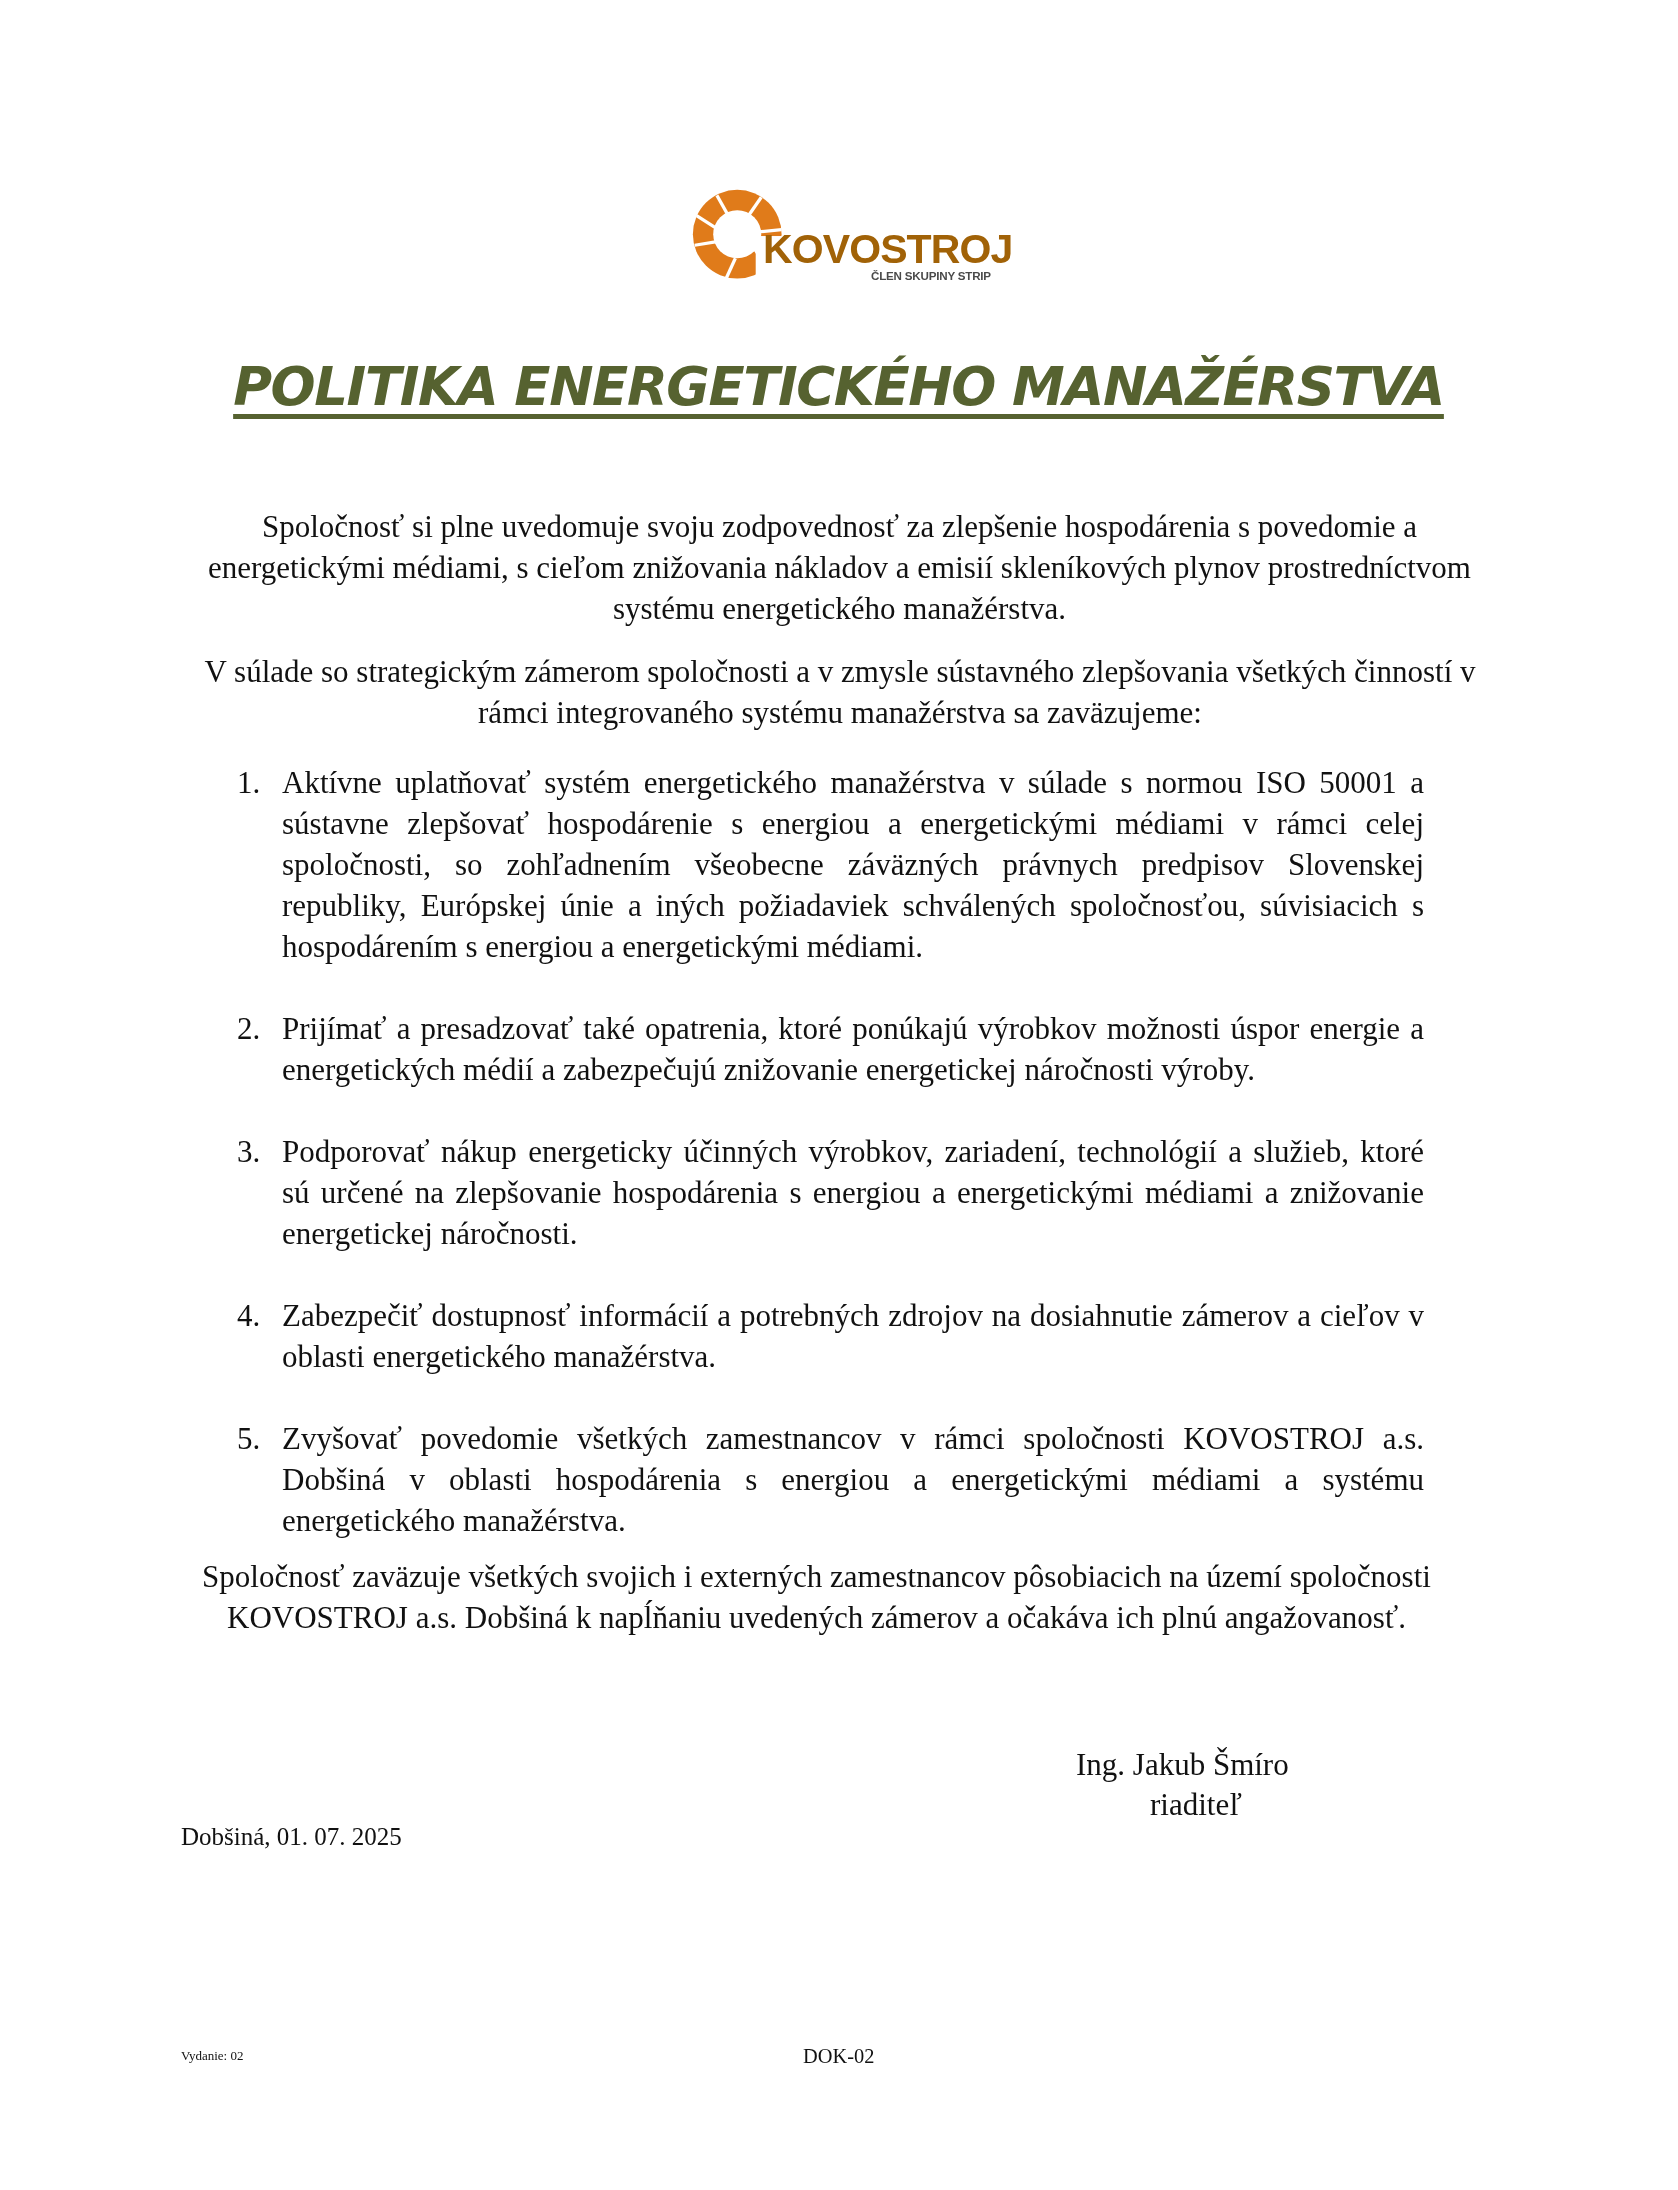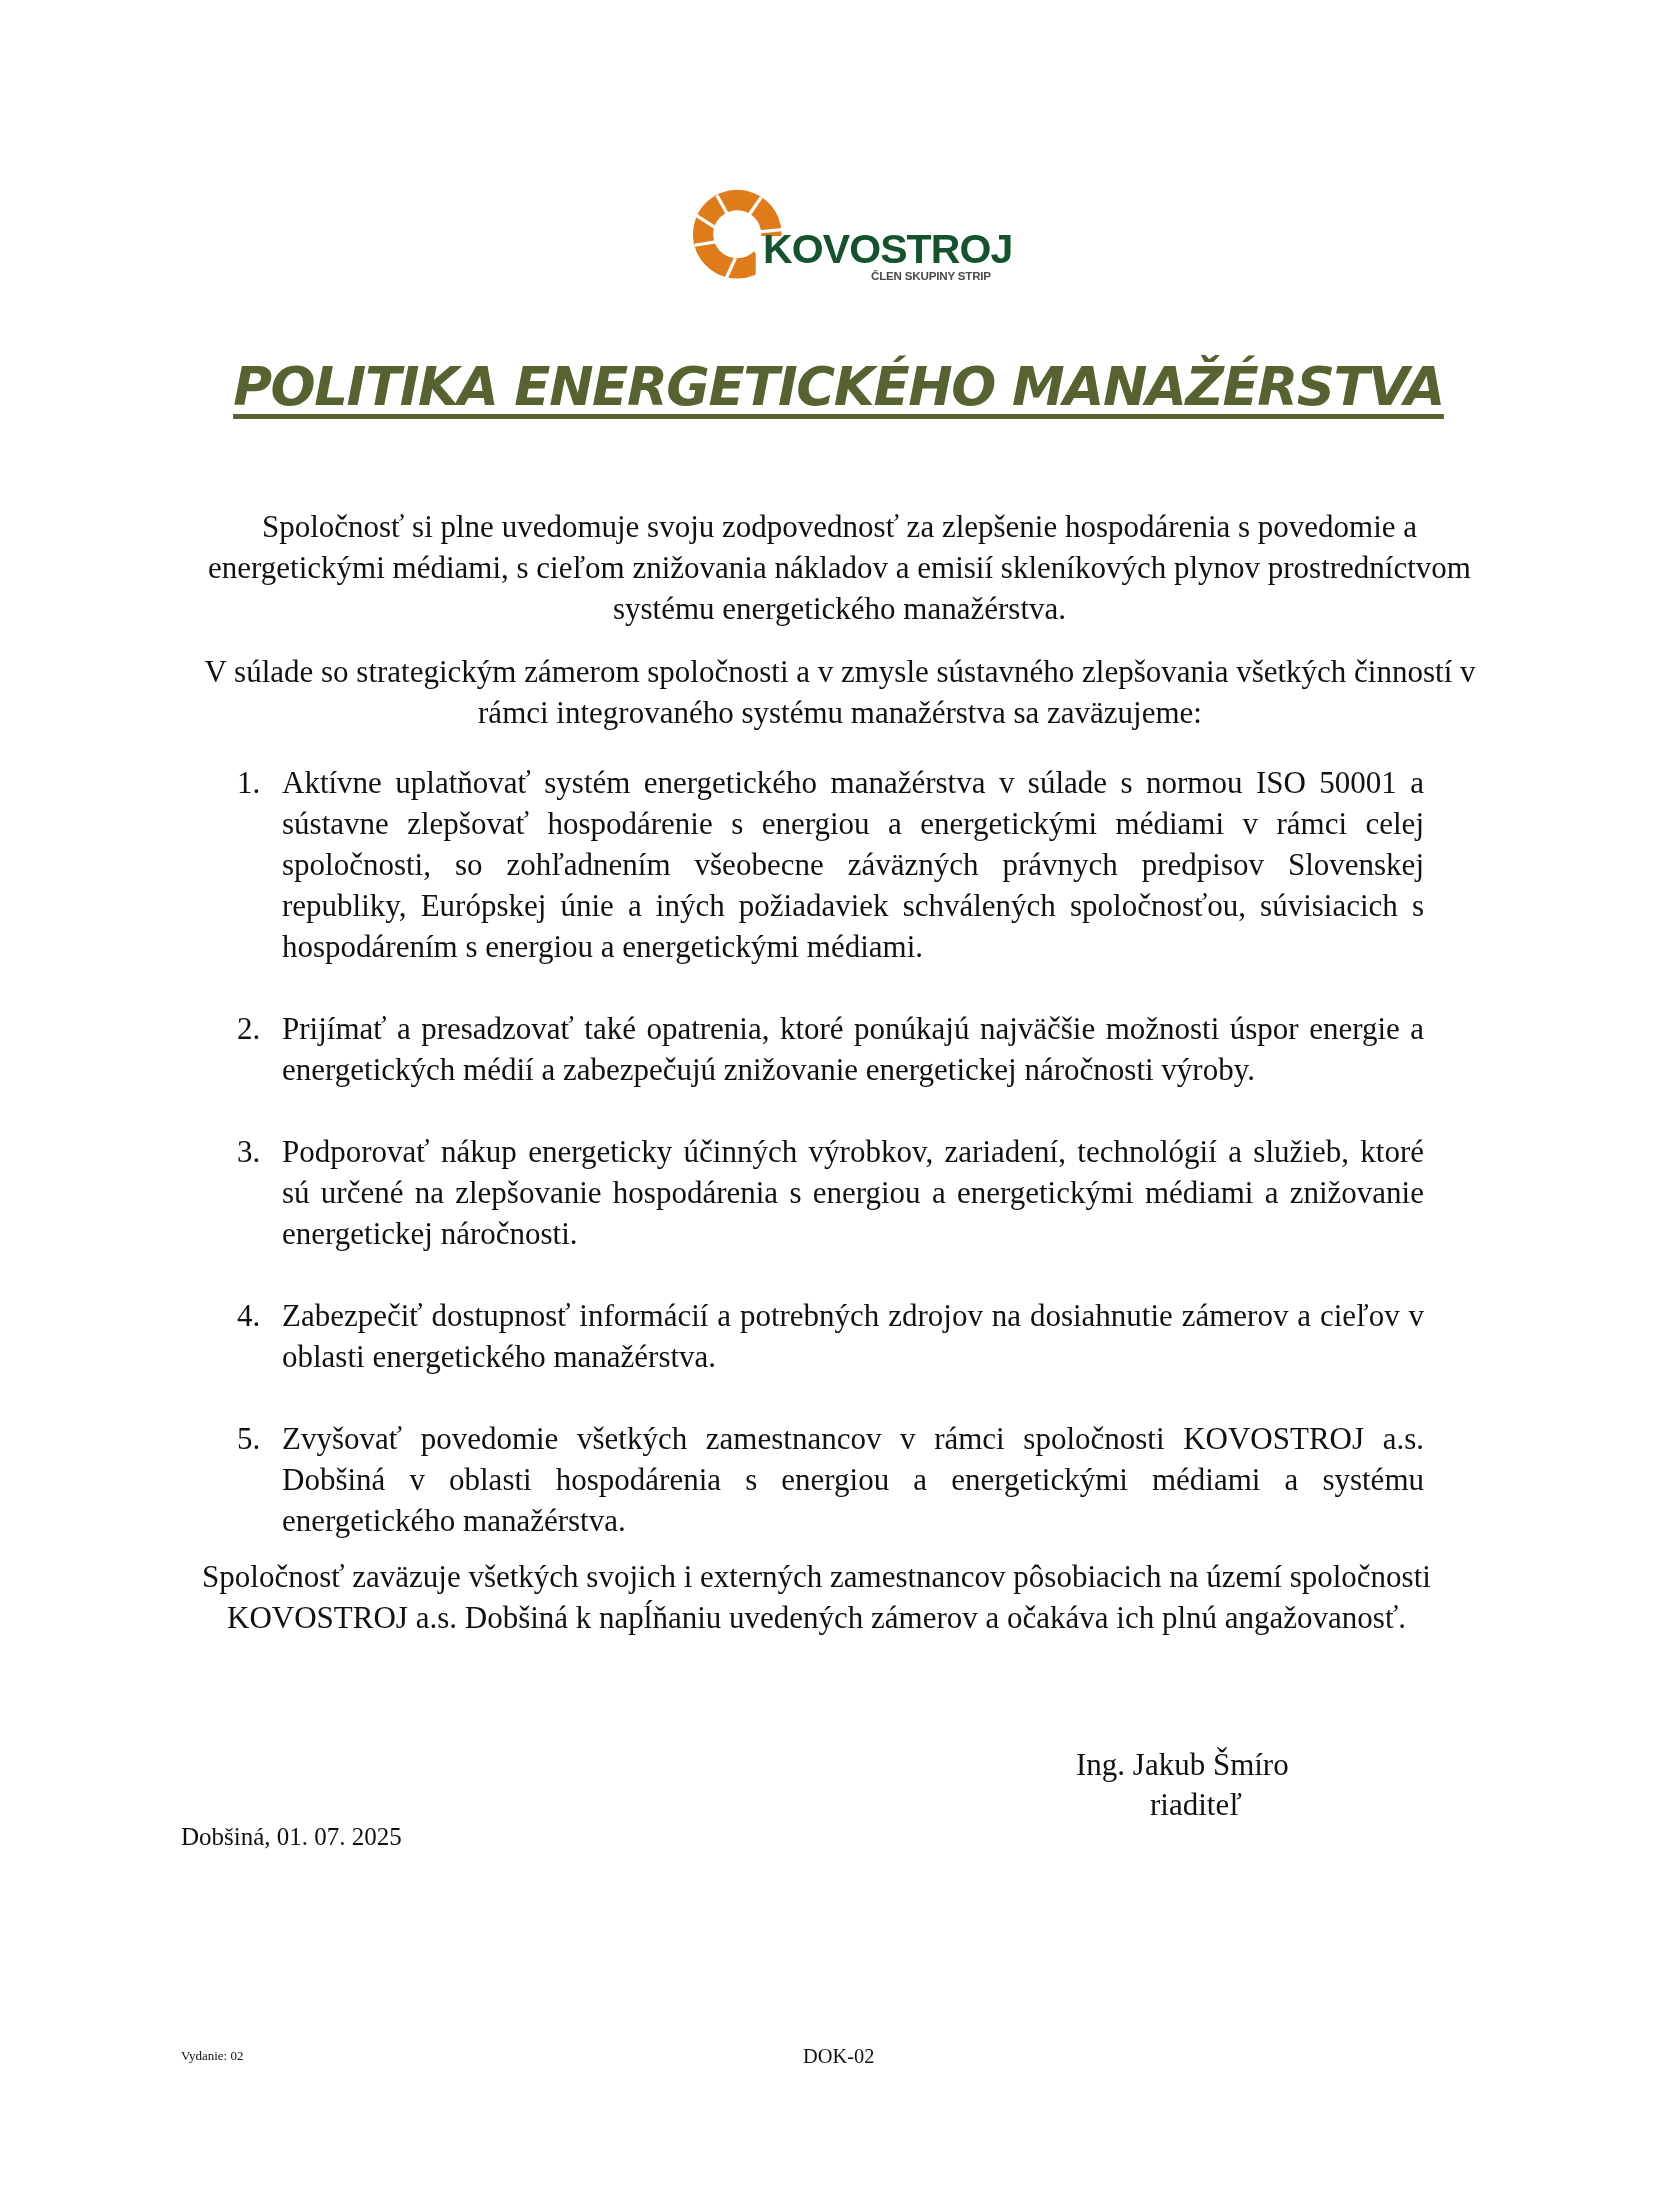--- a/index.html
+++ b/index.html
@@ -4,21 +4,21 @@
 <style>
   html, body { margin: 0; padding: 0; background: #ffffff; }
   body { width: 1679px; height: 2191px; position: relative; overflow: hidden;
          font-family: "Liberation Serif", serif; color: #111; }
   .abs { position: absolute; }
 
   
   .logo { left: 689px; top: 188px; width: 306px; height: 97px; }
   .logo svg { display: block; }
   .logo-word { position: absolute; left: 74px; top: 41px; font-family: "Liberation Sans", sans-serif;
-               font-weight: 700; font-size: 41px; letter-spacing: -0.9px; color: #14532d; line-height: 1; }
+               font-weight: 700; font-size: 41px; letter-spacing: -0.9px; color: #a16207; line-height: 1; }
   .logo-sub { position: absolute; left: 182px; top: 82px; font-family: "Liberation Sans", sans-serif;
               font-weight: 700; font-size: 11.6px; color: #4a4a4a; line-height: 1; letter-spacing: -0.2px; }
 
   
   .title { left: 0; width: 1677px; top: 345px; text-align: center;
            font-family: "DejaVu Sans", sans-serif; font-weight: 700; font-style: italic;
            font-size: 53px; color: #566230; letter-spacing: -1.4px; line-height: 83px; }
   .title span { text-decoration: underline; text-decoration-thickness: 4.6px; text-underline-offset: 9.3px; }
 
   .para { font-size: 31px; line-height: 41px; text-align: center; }
@@ -71,21 +71,21 @@
 
 <div class="abs para lead">V súlade so strategickým zámerom spoločnosti a v zmysle sústavného zlepšovania všetkých činností v rámci integrovaného systému manažérstva sa zaväzujeme:</div>
 
 <ol class="abs list">
   <li>
     <span class="num">1.</span>
     <span>Aktívne uplatňovať systém energetického manažérstva v súlade s normou ISO 50001 a sústavne zlepšovať hospodárenie s energiou a energetickými médiami v rámci celej spoločnosti, so zohľadnením všeobecne záväzných právnych predpisov Slovenskej republiky, Európskej únie a iných požiadaviek schválených spoločnosťou, súvisiacich s hospodárením s energiou a energetickými médiami.</span>
   </li>
   <li>
     <span class="num">2.</span>
-    <span>Prijímať a presadzovať také opatrenia, ktoré ponúkajú najväčšie možnosti úspor energie a energetických médií a zabezpečujú znižovanie energetickej náročnosti výroby.</span>
+    <span>Prijímať a presadzovať také opatrenia, ktoré ponúkajú výrobkov možnosti úspor energie a energetických médií a zabezpečujú znižovanie energetickej náročnosti výroby.</span>
   </li>
   <li>
     <span class="num">3.</span>
     <span>Podporovať nákup energeticky účinných výrobkov, zariadení, technológií a služieb, ktoré sú určené na zlepšovanie hospodárenia s energiou a energetickými médiami a znižovanie energetickej náročnosti.</span>
   </li>
   <li>
     <span class="num">4.</span>
     <span>Zabezpečiť dostupnosť informácií a potrebných zdrojov na dosiahnutie zámerov a cieľov v oblasti energetického manažérstva.</span>
   </li>
   <li>

